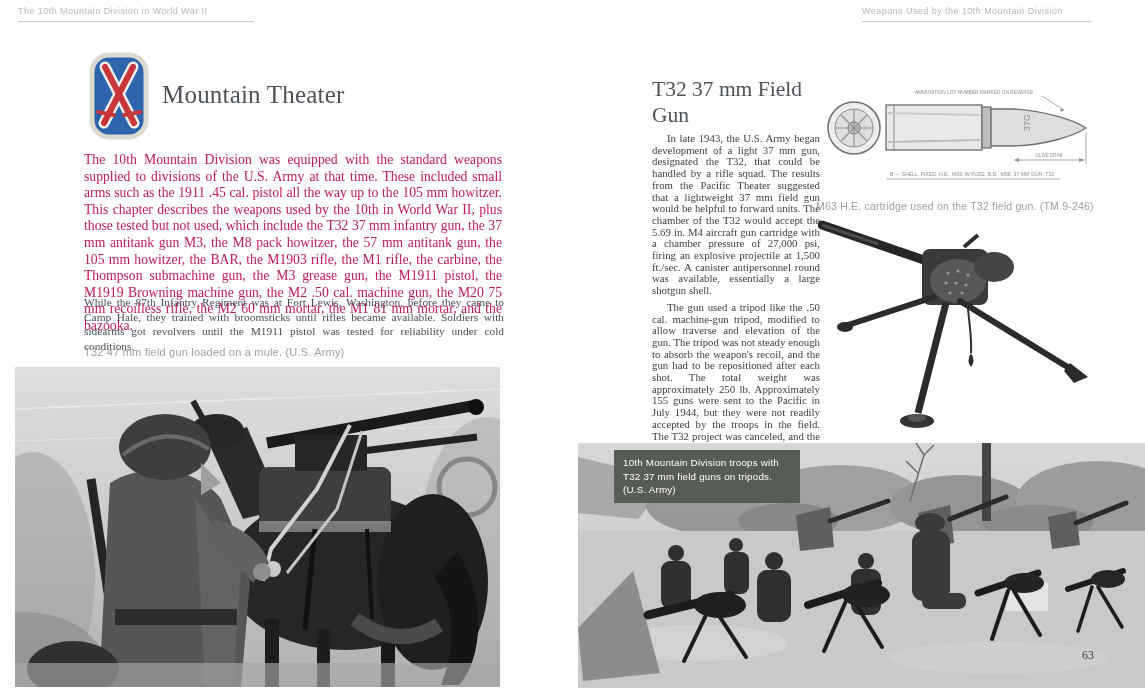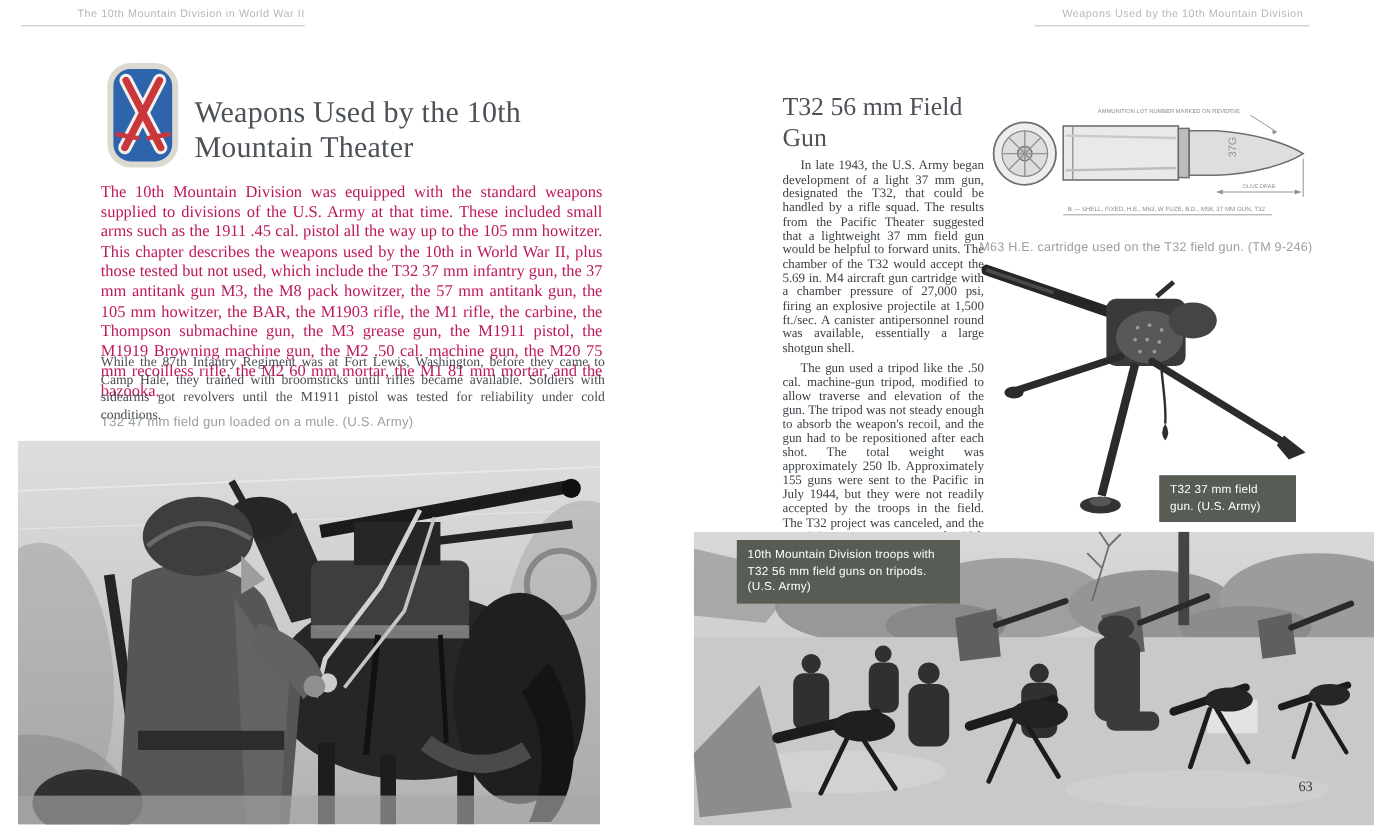--- a/index.html
+++ b/index.html
@@ -2,21 +2,21 @@
 <html><head>
 <meta charset="utf-8">
 <style>
   html,body{margin:0;padding:0;background:#ffffff;}
   #spread{position:relative;width:1145px;height:695px;background:#ffffff;overflow:hidden;
           font-family:"Liberation Serif",serif;}
   .abs{position:absolute;}
 
   
   .run-head{font-family:"Liberation Sans",sans-serif;font-size:9px;letter-spacing:.45px;
-            color:#b4b8ba;text-align:right;}
+            color:#b4b8ba;text-align:left;}
   .run-rule{height:1px;background:#c5c9cb;}
 
   
   .chapter-title{font-size:25px;line-height:29px;color:#4c5257;letter-spacing:.2px;}
   .body-text{font-size:13.7px;line-height:16.6px;color:#be185d;text-align:justify;}
   .note-text{font-size:11.4px;line-height:14.7px;color:#474d52;text-align:justify;}
   .cap-gray{font-family:"Liberation Sans",sans-serif;font-size:11px;color:#9aa0a3;letter-spacing:.2px;}
 
   
   .section-title{font-size:21.5px;line-height:26px;color:#4c5257;}
@@ -45,21 +45,20 @@
         <line x1="45" y1="15" x2="16" y2="71" stroke="#f2f0ea" stroke-width="11"></line>
         <line x1="17" y1="15" x2="46" y2="71" stroke="#c9363c" stroke-width="6"></line>
         <line x1="45" y1="15" x2="16" y2="71" stroke="#c9363c" stroke-width="6"></line>
         <line x1="36" y1="63" x2="52" y2="60" stroke="#c9363c" stroke-width="4"></line>
         <line x1="10" y1="60" x2="26" y2="63" stroke="#c9363c" stroke-width="4"></line>
       </g>
     </svg>
   </div>
 
   <div class="abs chapter-title" style="left:162px;top:80px;width:345px;">
-    <div>Weapons Used by the 10th</div>
     <div>Mountain Theater</div>
   </div>
 
   <div class="abs body-text" style="left:84px;top:152px;width:418px;">The 10th Mountain Division was equipped with the standard weapons supplied to divisions of the U.S. Army at that time. These included small arms such as the 1911 .45 cal. pistol all the way up to the 105 mm howitzer. This chapter describes the weapons used by the 10th in World War II, plus those tested but not used, which include the T32 37 mm infantry gun, the 37 mm antitank gun M3, the M8 pack howitzer, the 57 mm antitank gun, the 105 mm howitzer, the BAR, the M1903 rifle, the M1 rifle, the carbine, the Thompson submachine gun, the M3 grease gun, the M1911 pistol, the M1919 Browning machine gun, the M2 .50 cal. machine gun, the M20 75 mm recoilless rifle, the M2 60 mm mortar, the M1 81 mm mortar, and the bazooka.</div>
 
   <div class="abs note-text" style="left:84px;top:295px;width:420px;">While the 87th Infantry Regiment was at Fort Lewis, Washington, before they came to Camp Hale, they trained with broomsticks until rifles became available. Soldiers with sidearms got revolvers until the M1911 pistol was tested for reliability under cold conditions.</div>
 
   <div class="abs cap-gray" style="left:84px;top:346px;width:420px;">T32 47 mm field gun loaded on a mule. (U.S. Army)</div>
 
   <div class="abs photo" style="left:15px;top:367px;width:485px;height:320px;">
@@ -116,21 +115,21 @@
       <ellipse cx="58" cy="302" rx="46" ry="28" fill="#303030"></ellipse>
       <rect x="0" y="296" width="485" height="24" fill="#a8a8a8" opacity=".65"></rect>
     </svg>
   </div>
   <div class="abs pagenum" style="left:40px;top:648px;">62</div>
 
   <div class="abs run-head" style="left:862px;top:6px;width:224px;">Weapons Used by the 10th Mountain Division</div>
   <div class="abs run-rule" style="left:862px;top:21px;width:229px;"></div>
 
   <div class="abs section-title" style="left:652px;top:76px;width:170px;">
-    <div>T32 56 mm Field</div>
+    <div>T32 37 mm Field</div>
     <div>Gun</div>
   </div>
 
   <div class="abs col-text" style="left:652px;top:133px;width:168px;">
     <p>In late 1943, the U.S. Army began development of a light 37 mm gun, designated the T32, that could be handled by a rifle squad. The results from the Pacific Theater suggested that a lightweight 37 mm field gun would be helpful to forward units. The chamber of the T32 would accept the 5.69 in. M4 aircraft gun cartridge with a chamber pressure of 27,000 psi, firing an explosive projectile at 1,500 ft./sec. A canister antipersonnel round was available, essentially a large shotgun shell.</p>
     <p>The gun used a tripod like the .50 cal. machine-gun tripod, modified to allow traverse and elevation of the gun. The tripod was not steady enough to absorb the weapon's recoil, and the gun had to be repositioned after each shot. The total weight was approximately 250 lb. Approximately 155 guns were sent to the Pacific in July 1944, but they were not readily accepted by the troops in the field. The T32 project was canceled, and the remaining guns were sent to the 10th Mountain Division in Italy in late 1944.</p>
   </div>
 
   <div class="abs" style="left:824px;top:86px;width:286px;height:98px;">
     <svg width="286" height="98" viewBox="0 0 286 98">
@@ -193,21 +192,20 @@
       <line x1="142" y1="96" x2="256" y2="166" stroke="#2b2b2b" stroke-width="6" stroke-linecap="round"></line>
       <polygon points="252,158 270,172 256,178 246,166" fill="#2b2b2b"></polygon>
       <line x1="128" y1="98" x2="100" y2="208" stroke="#2b2b2b" stroke-width="7"></line>
       <ellipse cx="99" cy="216" rx="17" ry="7" fill="#333333"></ellipse>
       <ellipse cx="99" cy="213" rx="9" ry="4" fill="#555555"></ellipse>
 
       <path d="M150 104 C152 124,154 136,153 148" stroke="#2e2e2e" stroke-width="2" fill="none"></path>
       <path d="M153 148 q5 8 0 14 q-5 -6 0 -14" fill="#2e2e2e"></path>
     </svg>
   </div>
-  <div class="abs cap-box" style="left:966px;top:396px;width:96px;z-index:3;">T32 37 mm field gun. (U.S. Army)</div>
 
   <div class="abs photo" style="left:578px;top:443px;width:567px;height:245px;">
     <svg width="567" height="245" viewBox="0 0 567 245">
       <defs>
         <linearGradient id="g2" x1="0" y1="0" x2="0" y2="1">
           <stop offset="0" stop-color="#d8d8d8"></stop>
             <stop offset="1" stop-color="#c2c2c2"></stop>
         </linearGradient>
       </defs>
       <rect width="567" height="245" fill="url(#g2)"></rect>
@@ -272,16 +270,16 @@
         <line x1="490" y1="146" x2="545" y2="128" stroke-width="6"></line>
         <line x1="514" y1="144" x2="500" y2="188" stroke-width="3.5"></line>
         <line x1="520" y1="144" x2="544" y2="184" stroke-width="3.5"></line>
       </g>
       <ellipse cx="142" cy="162" rx="26" ry="13" fill="#1f1f1f"></ellipse>
       <ellipse cx="288" cy="152" rx="24" ry="12" fill="#222222"></ellipse>
       <ellipse cx="446" cy="140" rx="20" ry="10" fill="#242424"></ellipse>
       <ellipse cx="530" cy="136" rx="17" ry="9" fill="#262626"></ellipse>
     </svg>
   </div>
-  <div class="abs cap-box" style="left:614px;top:450px;width:168px;z-index:3;">10th Mountain Division troops with T32 56 mm field guns on tripods. (U.S. Army)</div>
+  <div class="abs cap-box" style="left:614px;top:450px;width:168px;z-index:3;">10th Mountain Division troops with T32 37 mm field guns on tripods. (U.S. Army)</div>
   <div class="abs pagenum" style="left:1082px;top:648px;color:#3a3a3a;font-size:12px;">63</div>
 
 </div>
 
 </body></html>

